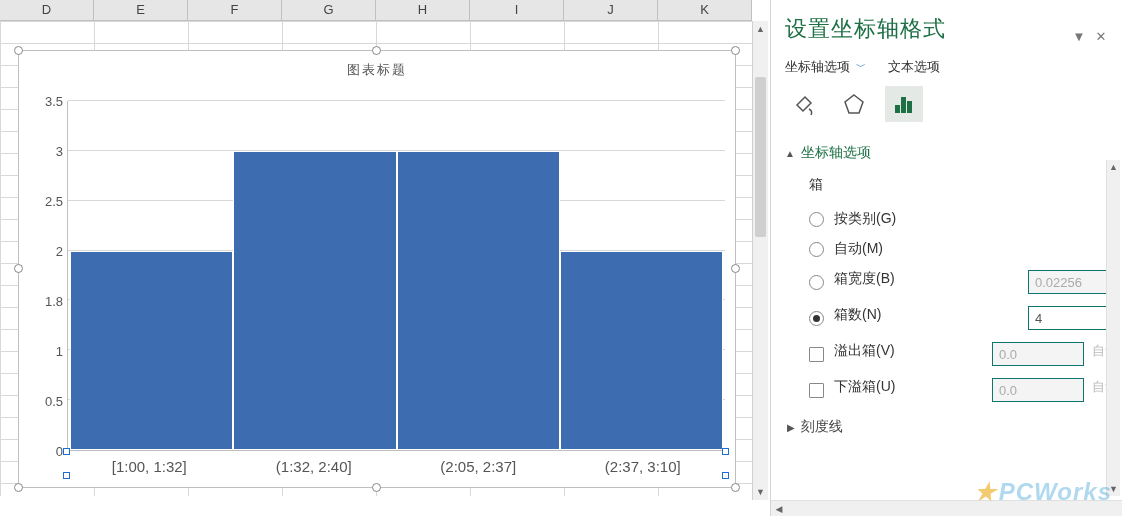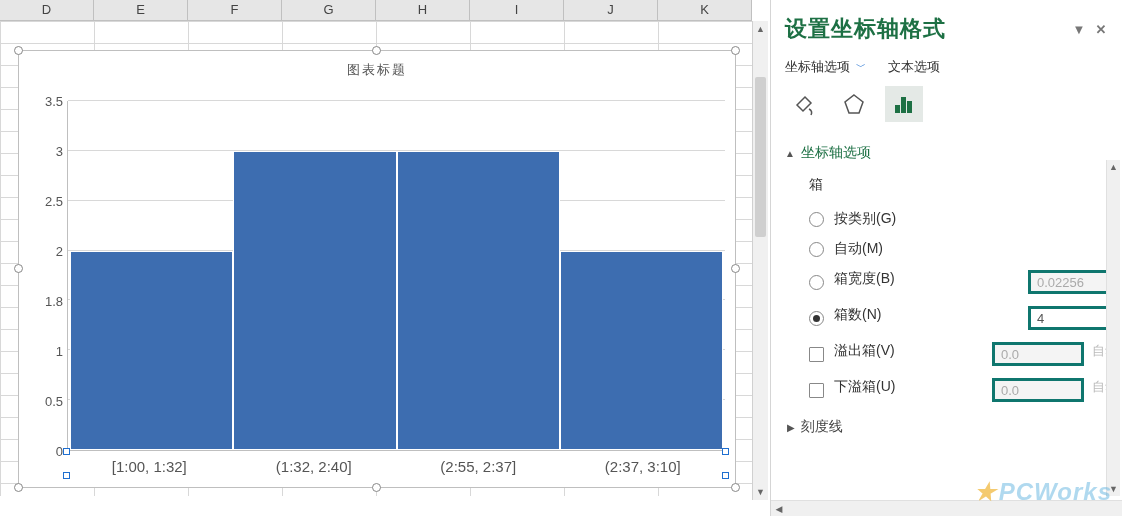--- a/index.html
+++ b/index.html
@@ -160,23 +160,22 @@
   
   .pane {
     position: absolute;
     left: 770px; top: 0; right: 0; bottom: 0;
     background: #fff;
     border-left: 1px solid #d5d5d5;
     padding: 0 2px 0 12px;
   }
   .pane-title-row {
     display: flex;
-    align-items: center;
+    align-items: flex-end;
     padding: 14px 8px 14px 2px;
-    font-weight: bold;
   }
   .pane-title {
     flex: 1;
     font-size: 22px;
     color: #1d7044;
     letter-spacing: 1px;
   }
   .pane-title-btn {
     width: 22px; text-align: center;
     color: #777; font-size: 13px;
@@ -245,21 +244,21 @@
   .check { border-radius: 1px; }
 
   .ftxt {
     display: flex; align-items: flex-start;
     width: 100%;
   }
   .ftxt .lbl { flex: 1; }
   .ftxt input {
     width: 92px;
     height: 24px;
-    border: 3px solid #0f766e;
+    border: 1px solid #0f766e;
     padding: 0 6px;
     font-size: 13px;
     color: #555;
     background: #fff;
   }
   .ftxt input:disabled { background: #f4f4f4; color: #aaa; }
   .ftxt .auto { color: #bbb; font-size: 13px; margin-left: 8px; width: 28px; }
 
   .collapsed-head {
     display: flex;
@@ -352,21 +351,21 @@
         <div class="bar" style="height:85.71%"></div>
         <div class="bar" style="height:85.71%"></div>
         <div class="bar" style="height:57.14%"></div>
       </div>
     </div>
   </div>
 
   <div class="xaxis">
     <div class="xtick">[1:00, 1:32]</div>
     <div class="xtick">(1:32, 2:40]</div>
-    <div class="xtick">(2:55, 2:37]</div>
+    <div class="xtick">(2:05, 2:37]</div>
     <div class="xtick">(2:37, 3:10]</div>
   </div>
 
   <div class="handle h-nw"></div>
   <div class="handle h-n"></div>
   <div class="handle h-ne"></div>
   <div class="handle h-e"></div>
   <div class="handle h-se"></div>
   <div class="handle h-s"></div>
   <div class="handle h-sw"></div>

